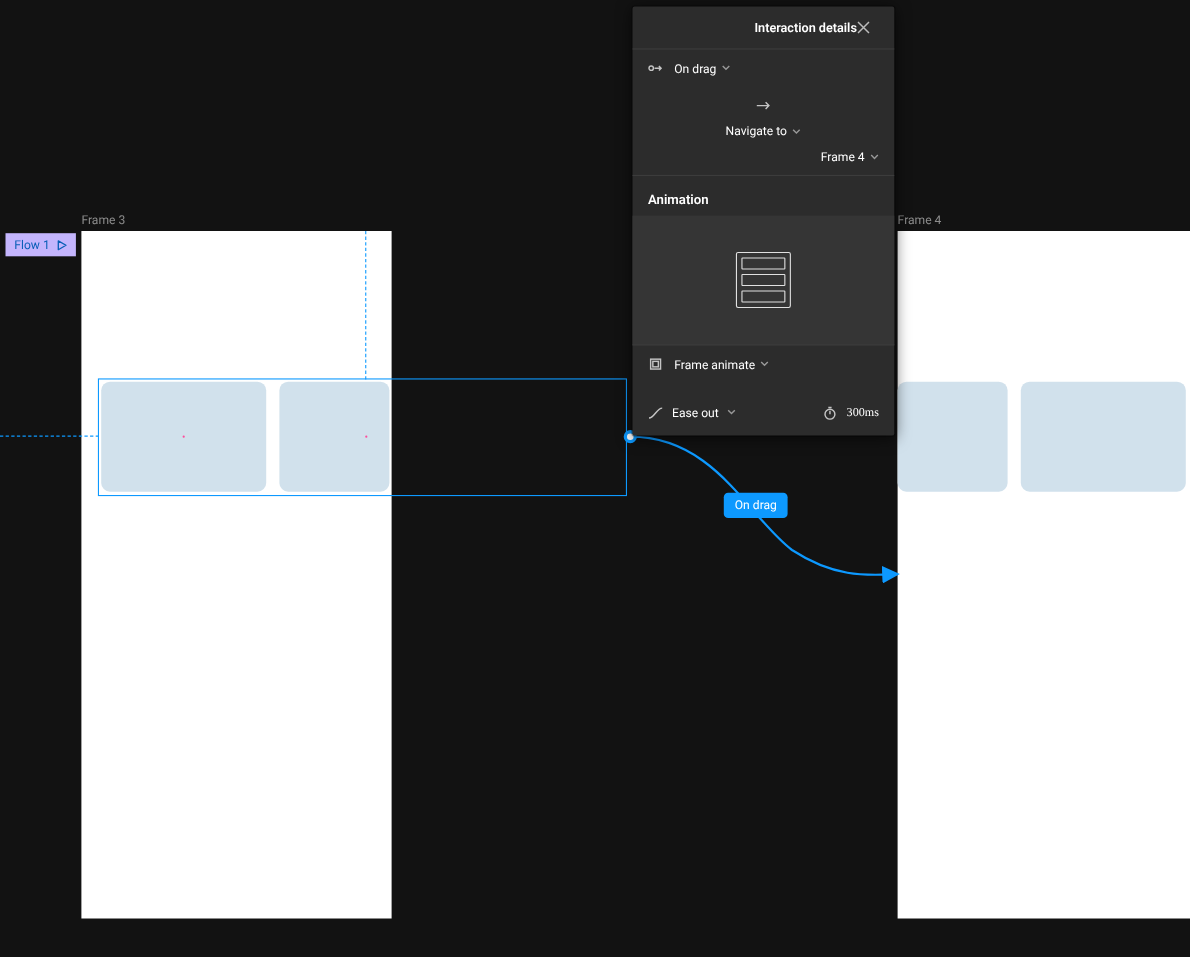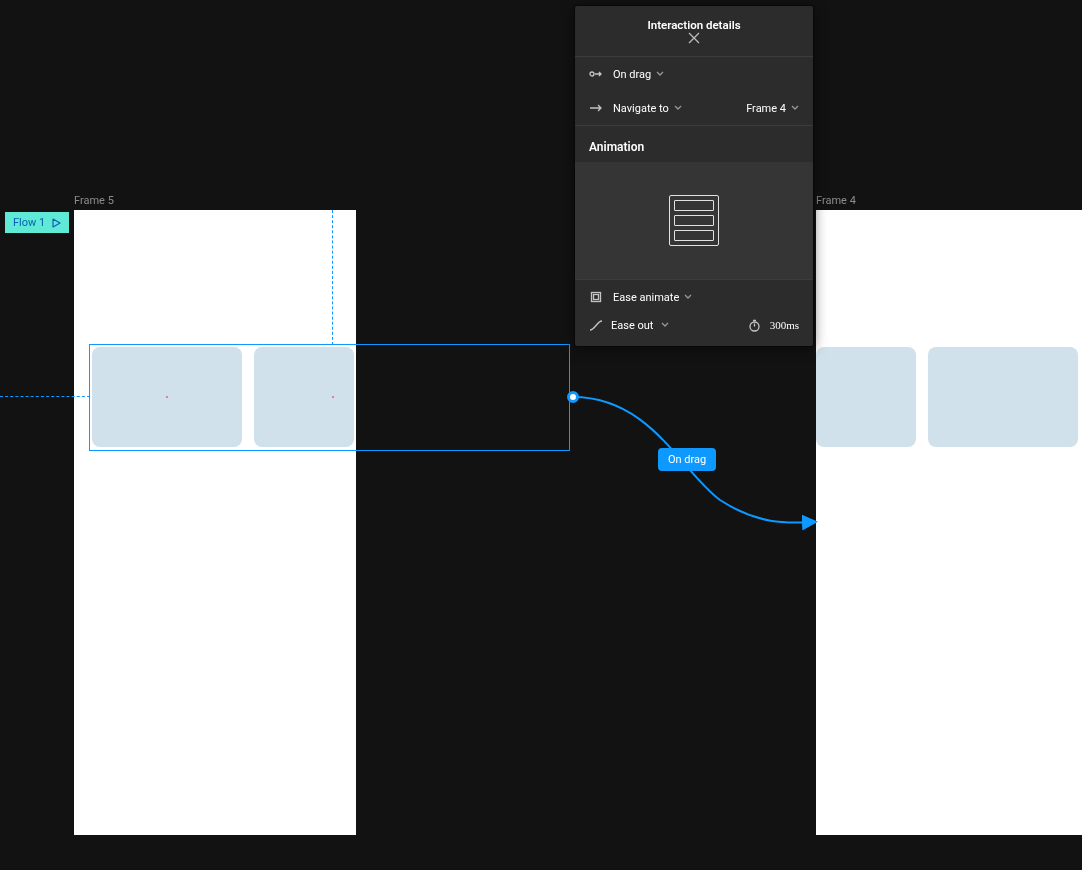--- a/index.html
+++ b/index.html
@@ -26,21 +26,21 @@
     .artboard {
       position: absolute;
       background: #ffffff;
     }
 
     
     .flow-badge {
       position: absolute;
       left: 5px;
       top: 212px;
-      background: #5eead4;
+      background: #c4b5fd;
       color: #0a5fb8;
       padding: 4px 8px;
       font-size: 11px;
       display: flex;
       align-items: center;
       gap: 6px;
       cursor: pointer;
     }
     .flow-badge svg { display: block; }
 
@@ -118,32 +118,31 @@
       box-shadow: 0 2px 14px rgba(0,0,0,0.6), 0 0 0 1px rgba(0,0,0,0.3);
       font-size: 11px;
       color: #fff;
     }
     .panel-header {
       display: flex;
       align-items: center;
       justify-content: flex-end;
       padding: 12px 22px;
       border-bottom: 1px solid #3c3c3c;
-      flex-direction: column;
     }
     .panel-header .title { font-weight: 600; font-size: 11.5px; }
     .panel-header .close { cursor: pointer; opacity: 0.8; }
 
     .panel-row {
       display: flex;
       align-items: center;
       padding: 10px 14px;
       gap: 10px;
     }
-    .panel-row.bordered { border-bottom: 1px solid #3c3c3c; }
+    .panel-row.bordered { border-bottom: 1px solid #3c3c3c; flex-direction: column; }
 
     .panel-section-title {
       padding: 14px 14px 8px;
       font-weight: 600;
       font-size: 12px;
     }
 
     .row-icon { width: 14px; height: 14px; flex-shrink: 0; display:flex; align-items:center; justify-content:center; opacity: 0.85; }
     .row-label { flex: 1; display: flex; align-items: center; gap: 5px; }
     .row-value { display: flex; align-items: center; gap: 5px; margin-left: auto; }
@@ -180,21 +179,21 @@
       gap: 10px;
     }
     .anim-half { display:flex; align-items:center; gap:8px; flex:1; }
 
     svg { display: block; }
     .icon-stroke { stroke: rgba(255,255,255,0.85); stroke-width:1.3; fill:none; }
   </style>
 </head>
 <body>
 
-<div class="frame-label" style="left:74px; top:194px;">Frame 5</div>
+<div class="frame-label" style="left:74px; top:194px;">Frame 3</div>
 <div class="frame-label" style="left:816px; top:194px;">Frame 4</div>
 
 <div class="artboard" style="left:74px; top:210px; width:282px; height:625px;">
   <div class="card" style="left:18px; top:137px; width:150px; height:100px;"></div>
   <div class="card" style="left:180px; top:137px; width:100px; height:100px;"></div>
   <div class="dot" style="left:92px; top:186px;"></div>
   <div class="dot" style="left:258px; top:186px;"></div>
 </div>
 
 <div class="artboard" style="left:816px; top:210px; width:266px; height:625px;">
@@ -283,28 +282,28 @@
   </div>
 
   <div class="anim-row">
     <span class="row-icon">
       <svg width="12" height="12" viewBox="0 0 12 12">
           <rect x="1.5" y="1.5" width="9" height="9" class="icon-stroke"></rect>
           <rect x="3.5" y="3.5" width="5" height="5" class="icon-stroke"></rect>
         </svg>
     </span>
     <span class="row-label">
-      <span>Ease animate</span>
-      <svg class="chev" width="8" height="6" viewBox="0 0 8 6">
-          <path d="M1 1 L4 4 L7 1" class="icon-stroke"></path>
-        </svg>
-    </span>
-  </div>
-
-  <div class="anim-row" style="padding-top:4px; padding-bottom:14px;">
+      <span>Frame animate</span>
+      <svg class="chev" width="8" height="6" viewBox="0 0 8 6">
+          <path d="M1 1 L4 4 L7 1" class="icon-stroke"></path>
+        </svg>
+    </span>
+  </div>
+
+  <div class="anim-row" style="padding-top:4px; padding-bottom:14px;margin-top:16px;">
     <div class="anim-half">
       <span class="row-icon">
         <svg width="14" height="14" viewBox="0 0 14 14">
             <path d="M1 12 C 6 12, 8 3, 13 3" class="icon-stroke"></path>
           </svg>
       </span>
       <span>Ease out</span>
       <svg class="chev" width="8" height="6" viewBox="0 0 8 6">
           <path d="M1 1 L4 4 L7 1" class="icon-stroke"></path>
         </svg>

